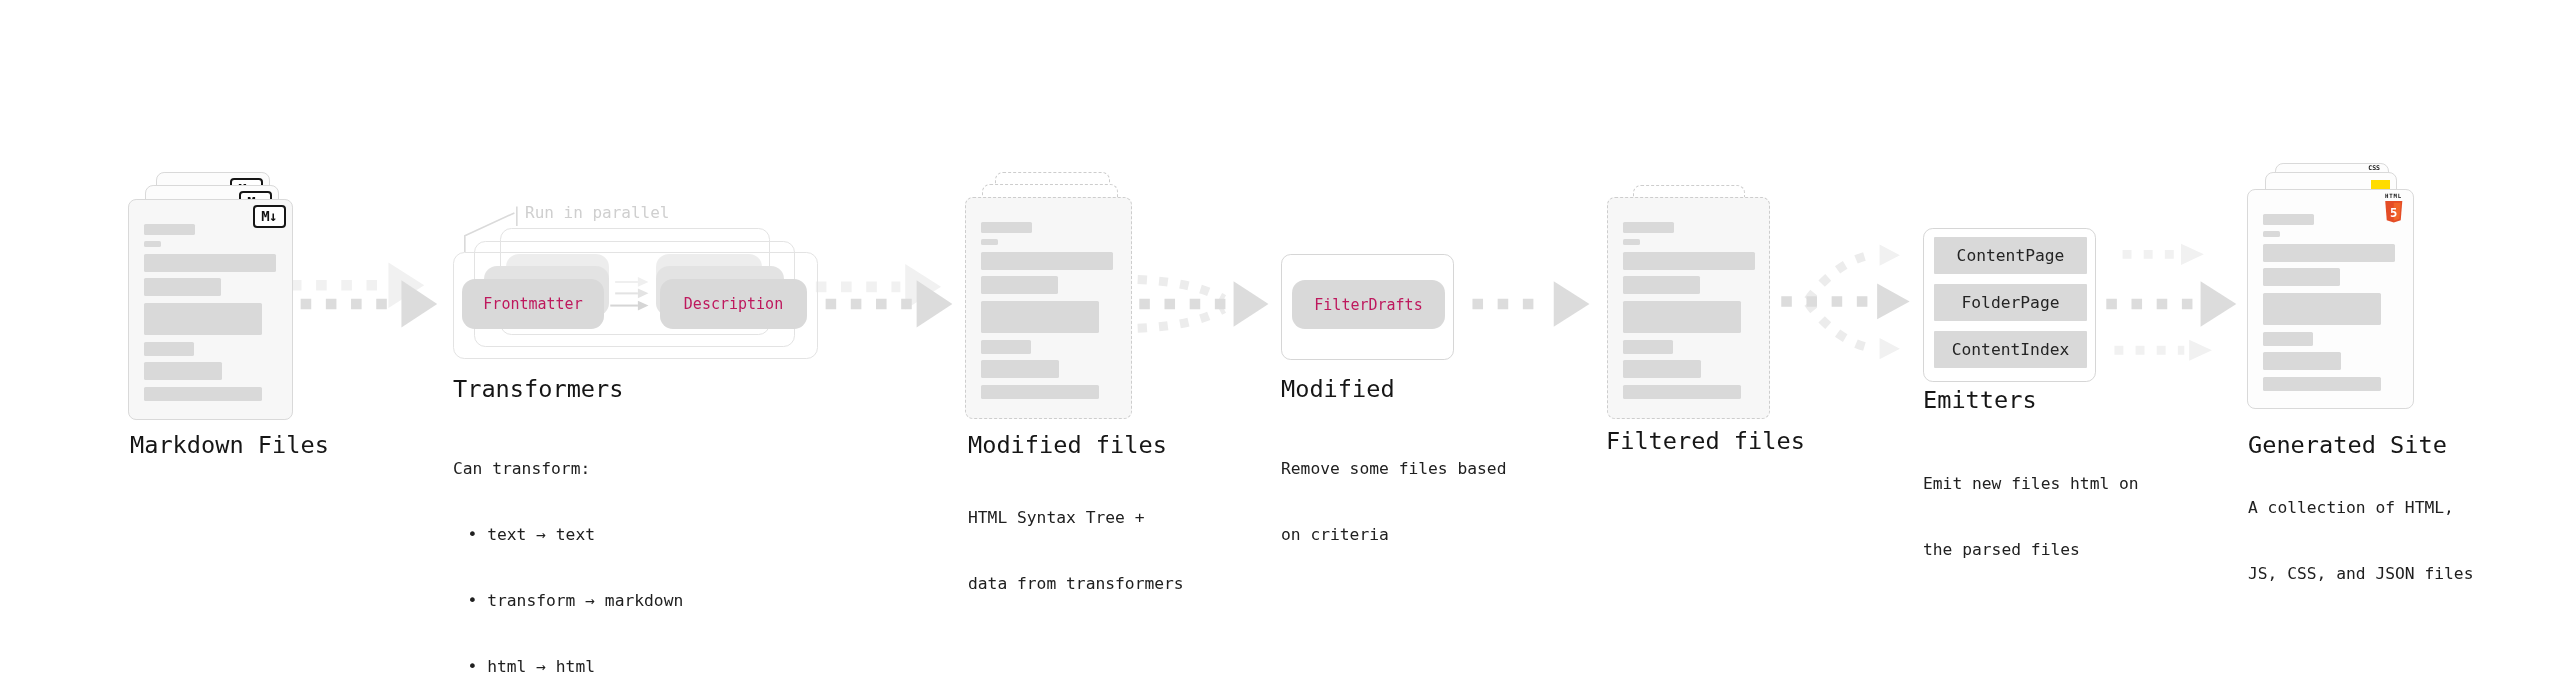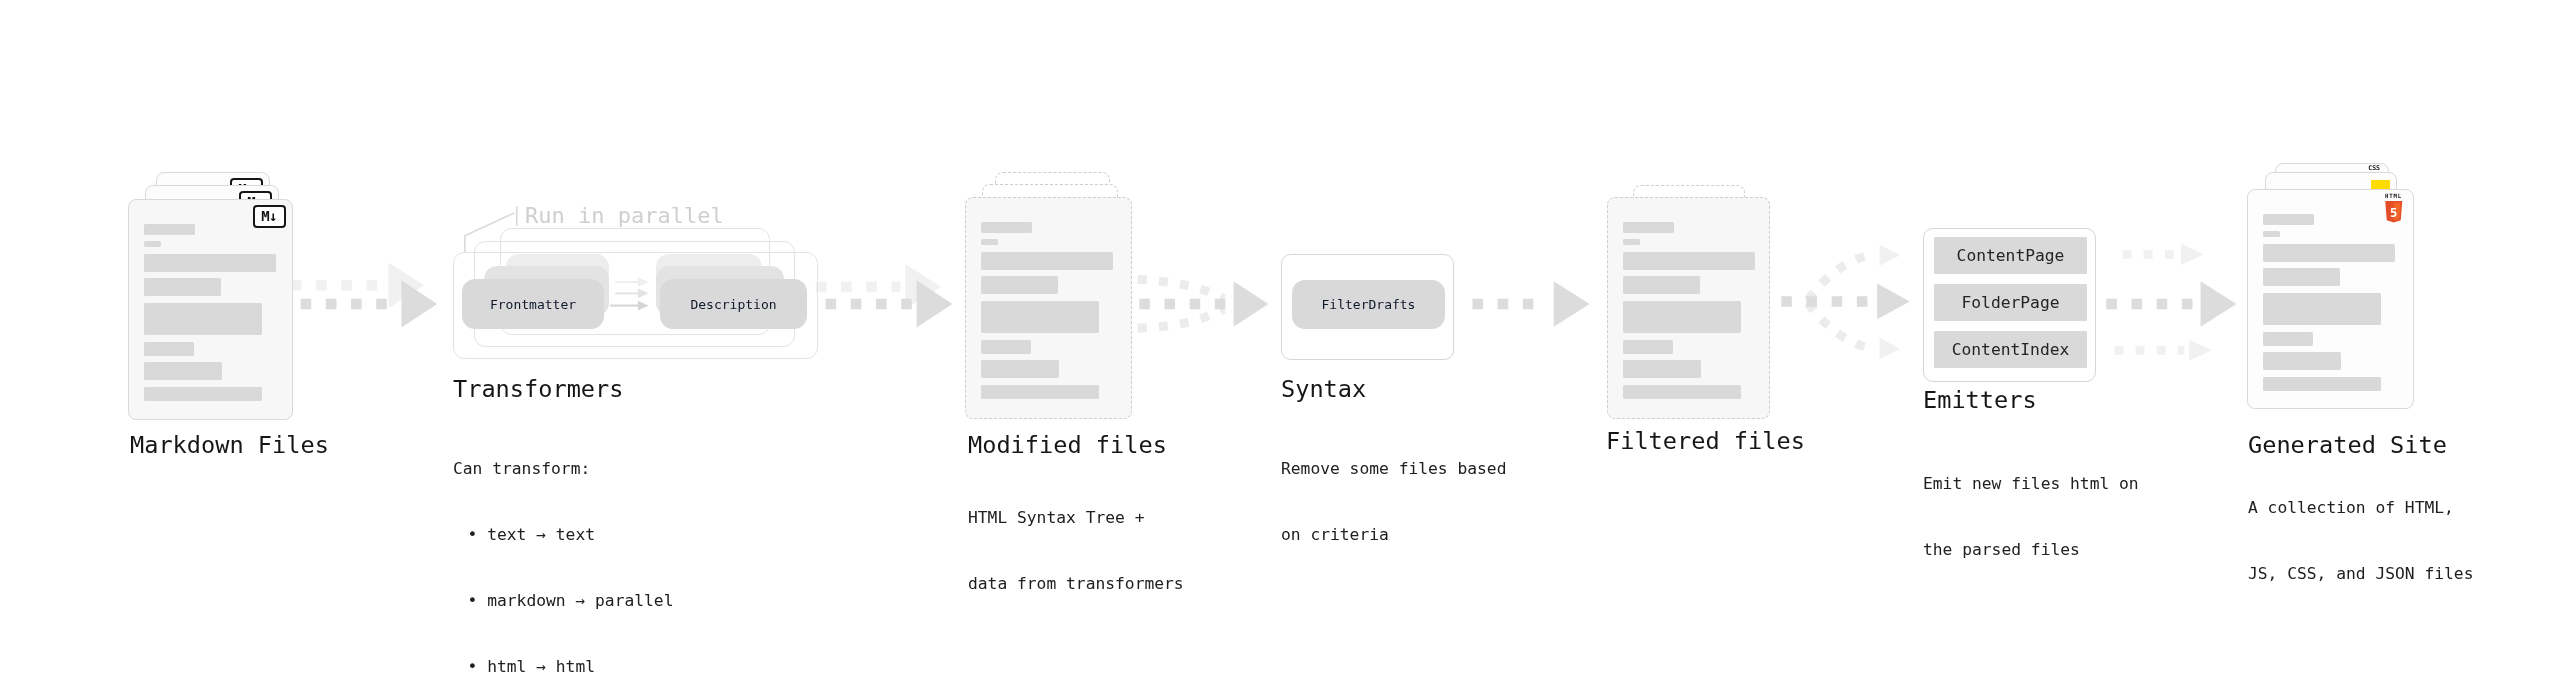--- a/index.html
+++ b/index.html
@@ -57,29 +57,29 @@
     font-weight:bold;color:#111;text-align:center}
   .css-underline{display:block;height:2.4px;background:var(--css-blue);margin-top:0.8px}
 
   
   .tbox{position:absolute;border:1.6px solid var(--stack-border);border-radius:11.4px;
     box-sizing:border-box;background:transparent}
   #tb-back{left:500px;top:228px;width:270px;height:107px}
   #tb-mid {left:474px;top:241px;width:321px;height:106px}
   #tb-front{left:453px;top:252px;width:365px;height:107px}
   .pill{position:absolute;background:var(--pill-fill);border-radius:13px;
-    display:flex;align-items:center;justify-content:center;font-size:13px;color:#0f172a}
+    display:flex;align-items:center;justify-content:center;font-size:15px;color:#be185d}
   .pill.g1{background:var(--ghost1)} .pill.g2{background:var(--ghost2)}
   #fm-g2{left:506px;top:254px;width:103px;height:50px}
   #fm-g1{left:484px;top:266px;width:125px;height:50px}
   #fm   {left:462px;top:279px;width:142px;height:50px}
   #de-g2{left:656px;top:254px;width:106px;height:50px}
   #de-g1{left:656px;top:266px;width:128px;height:50px}
   #de   {left:660px;top:279px;width:147px;height:50px}
-  #run-note{position:absolute;left:525px;top:203px;font-size:22px;color:var(--muted-note)}
+  #run-note{position:absolute;left:525px;top:203px;font-size:16px;color:var(--muted-note)}
 
   
   .wbox{position:absolute;border:1.6px solid var(--box-border);border-radius:9.8px;
     background:#fff;box-sizing:border-box}
   #filters-box{left:1281px;top:254px;width:173px;height:106px}
   #filter-pill{left:1292px;top:280px;width:153px;height:49px}
   #emitters-box{left:1923px;top:228px;width:173px;height:154px}
   .epill{position:absolute;left:1934px;width:153px;height:37px;border-radius:1px;
     background:var(--pill-fill);display:flex;align-items:center;justify-content:center;
     font-size:16.3px;color:#242424}
@@ -197,21 +197,21 @@
       <div class="pill g1" id="fm-g1"></div>
       <div class="pill" id="fm">Frontmatter</div>
       <div class="pill g2" id="de-g2"></div>
       <div class="pill g1" id="de-g1"></div>
       <div class="pill" id="de">Description</div>
       <div id="run-note">Run in parallel</div>
       <div class="title" id="t-tr">Transformers</div>
       <div class="desc" id="d-tr">
         <div>Can transform:</div>
         <div class="bullet">• text → text</div>
-        <div class="bullet">• markdown → parallel</div>
+        <div class="bullet">• transform → markdown</div>
         <div class="bullet">• html → html</div>
       </div>
     </div>
 
     <div>
       <div class="card dash" id="mo-b2"></div>
       <div class="card dash" id="mo-b1"></div>
       <div class="card dash front" id="mo-f">
         <div class="bars">
             <i class="bar"></i>
@@ -227,21 +227,21 @@
       <div class="title" id="t-mo">Modified files</div>
       <div class="desc" id="d-mo">
         <div>HTML Syntax Tree +</div>
         <div>data from transformers</div>
       </div>
     </div>
 
     <div>
       <div class="wbox" id="filters-box"></div>
       <div class="pill" id="filter-pill">FilterDrafts</div>
-      <div class="title" id="t-fl">Syntax</div>
+      <div class="title" id="t-fl">Modified</div>
       <div class="desc" id="d-fl">
         <div>Remove some files based</div>
         <div>on criteria</div>
       </div>
     </div>
 
     <div>
       <div class="card dash" id="fi-b1"></div>
       <div class="card dash front" id="fi-f">
         <div class="bars">

